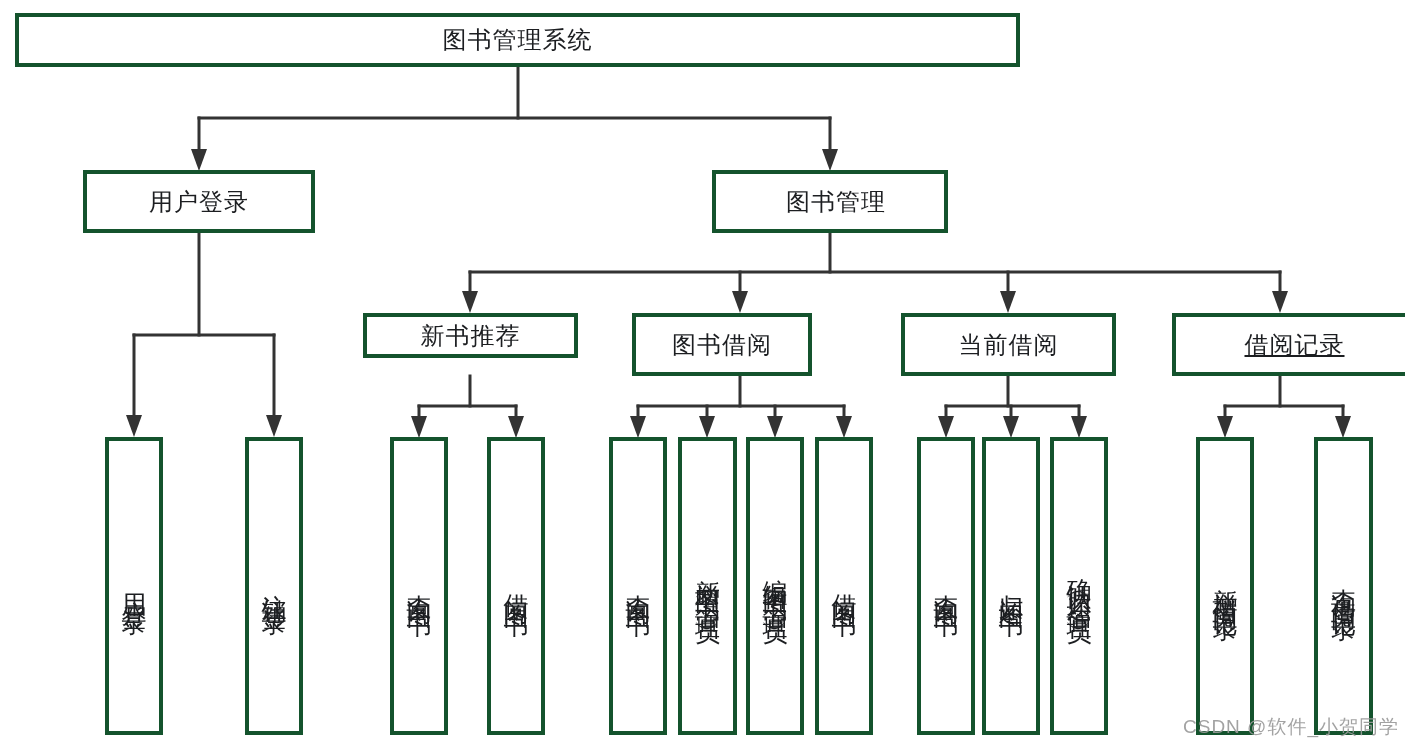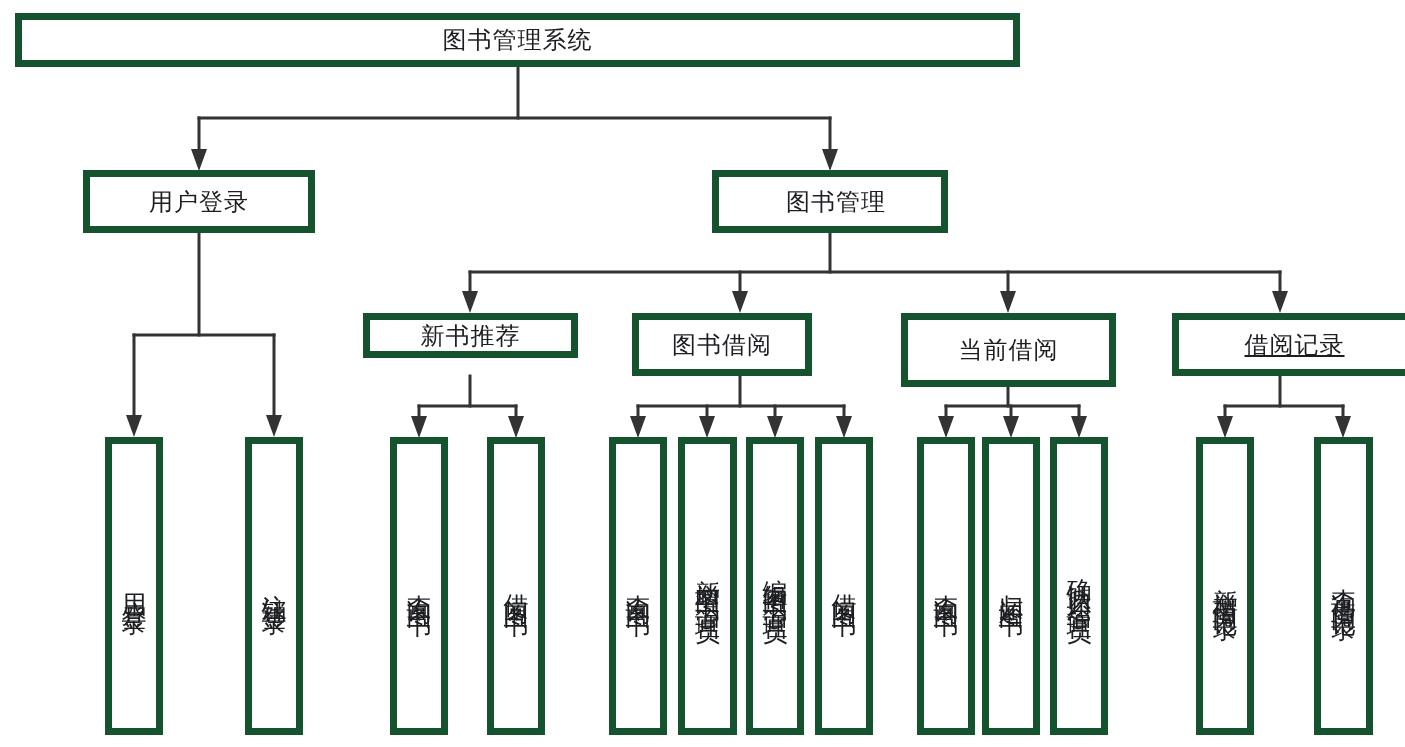--- a/index.html
+++ b/index.html
@@ -5,21 +5,21 @@
   html,body{margin:0;padding:0;background:#ffffff;}
   body{
     width:1405px;height:747px;position:relative;overflow:hidden;
     font-family:"Liberation Sans","DejaVu Sans",sans-serif;
     color:#1c1e21;
   }
   .stage{position:absolute;left:0;top:0;width:1405px;height:747px;}
   .wires{position:absolute;left:0;top:0;z-index:1;}
   .node{
     position:absolute;z-index:2;box-sizing:border-box;
-    background:#ffffff;border:7px solid #14532d;
+    background:#ffffff;border:4px solid #14532d;
     display:flex;align-items:center;justify-content:center;
   }
   .hlabel{
     font-size:24px;letter-spacing:1px;color:#1c1e21;white-space:nowrap;
   }
   .leaf .vlabel{
     writing-mode:vertical-rl;text-orientation:mixed;
     font-size:25px;letter-spacing:6px;line-height:1;
     color:#1c1e21;
   }
@@ -110,21 +110,21 @@
   <div class="node" style="left:712px;top:170px;width:236px;height:63px;padding-left:12px;">
     <span class="hlabel">图书管理</span>
   </div>
 
   <div class="node" style="left:363px;top:313px;width:215px;height:45px;">
     <span class="hlabel">新书推荐</span>
   </div>
   <div class="node" style="left:632px;top:313px;width:180px;height:63px;">
     <span class="hlabel">图书借阅</span>
   </div>
-  <div class="node" style="left:901px;top:313px;width:215px;height:74px;align-items:center;">
+  <div class="node" style="left:901px;top:313px;width:215px;height:63px;align-items:center;">
     <span class="hlabel">当前借阅</span>
   </div>
   <div class="node" style="left:1172px;top:313px;width:245px;height:63px;text-decoration:underline;">
     <span class="hlabel">借阅记录</span>
   </div>
 
   <div class="node leaf" style="left:105px;top:437px;width:58px;height:298px;">
     <span class="vlabel">用户登录</span>
   </div>
   <div class="node leaf" style="left:245px;top:437px;width:58px;height:298px;">
@@ -161,14 +161,15 @@
     <span class="vlabel">确认归还（管理员）</span>
   </div>
 
   <div class="node leaf" style="left:1196px;top:437px;width:58px;height:298px;">
     <span class="vlabel">新增借阅记录</span>
   </div>
   <div class="node leaf" style="left:1314px;top:437px;width:59px;height:298px;">
     <span class="vlabel">查询借阅记录</span>
   </div>
 
+  <div class="watermark">CSDN @软件_小贺同学</div>
 
 </div>
 
 </body></html>

